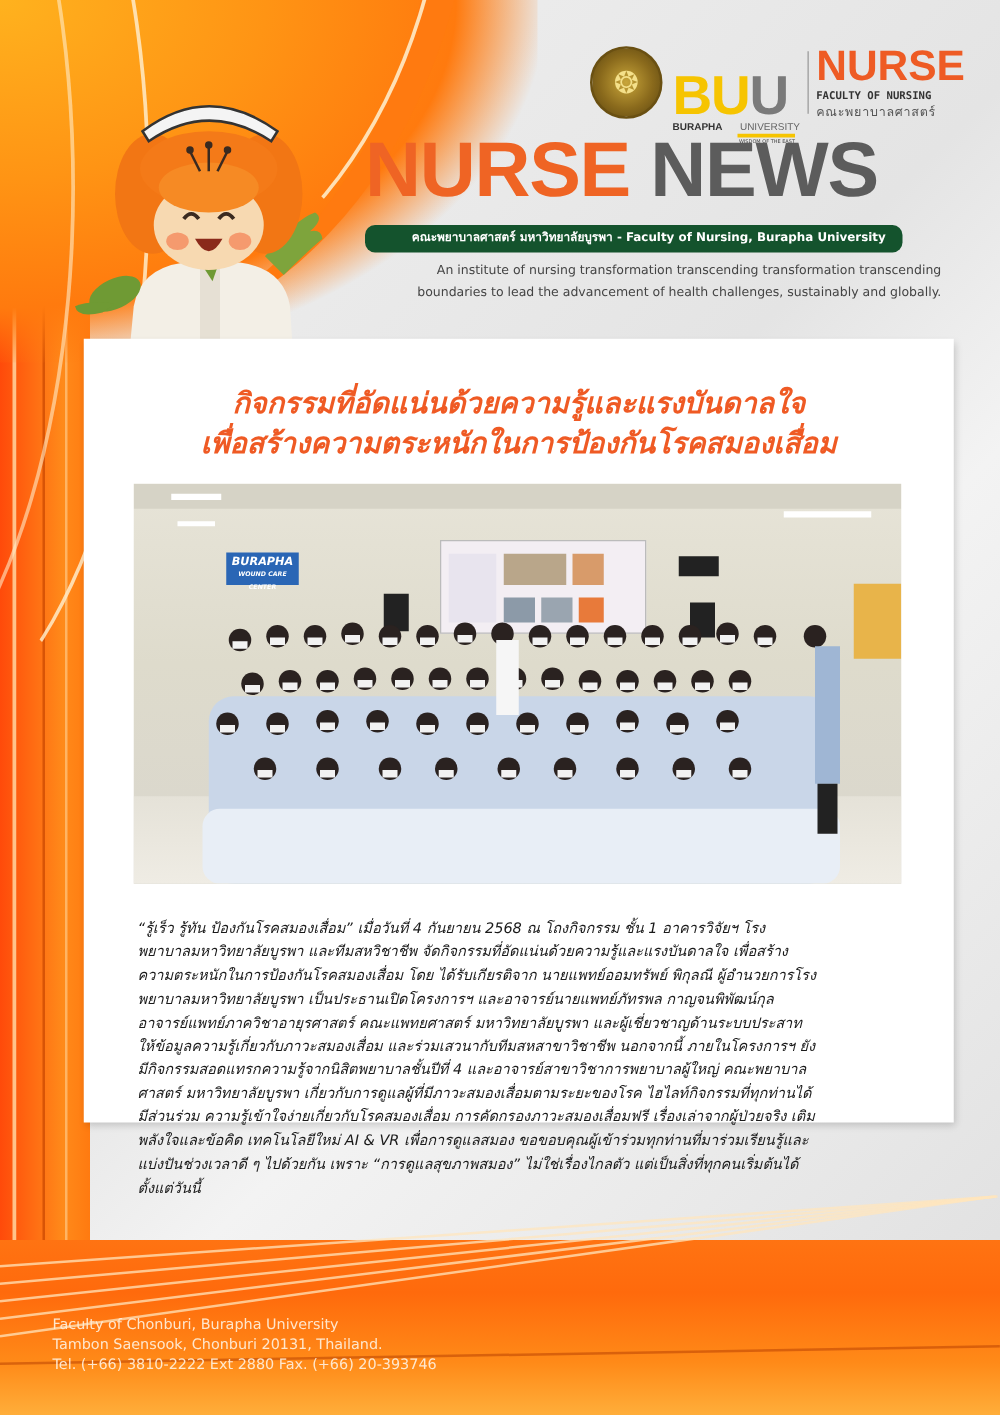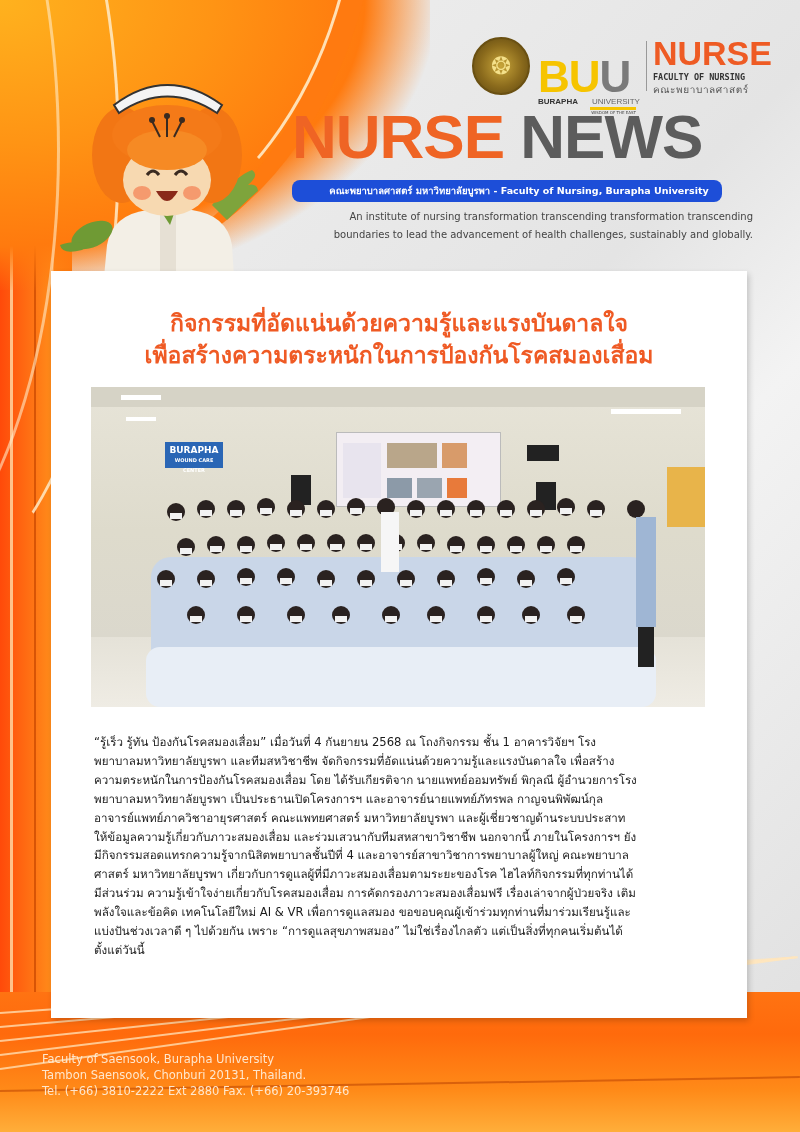--- a/index.html
+++ b/index.html
@@ -67,35 +67,35 @@
     .nurse-th { font-size: 10px; color: #555; letter-spacing: 0.6px; }
 
     .big-title {
       position: absolute; left: 292px; top: 104px; font-family: "Liberation Sans", sans-serif;
       font-weight: 900; font-size: 62px; line-height: 66px; letter-spacing: -1px; white-space: nowrap; text-align: center;
     }
     .big-title .nurse { color: #ef6424; }
     .big-title .news { color: #5c5c5c; }
     .pill {
       position: absolute; left: 292px; top: 180px; width: 430px; height: 22px;
-      background: #1d4ed8; border-radius: 8px; color: #fff;
+      background: #14532d; border-radius: 8px; color: #fff;
       font-size: 9.5px; font-weight: bold; text-align: center; line-height: 22px; white-space: nowrap; padding-left: 24px;
     }
     .tagline {
       position: absolute; left: 243px; top: 208px; width: 510px; font-family: "DejaVu Sans", sans-serif;
       font-size: 10px; line-height: 18px; color: #444; text-align: right; white-space: nowrap;
     }
 
     
     .mascot { position: absolute; left: 52px; top: 55px; width: 210px; height: 222px; }
 
     
     .card {
-      position: absolute; left: 51px; top: 271px; width: 696px; height: 747px;
-      background: #fff; box-shadow: 2px 3px 6px rgba(0,0,0,0.18);
+      position: absolute; left: 67px; top: 271px; width: 696px; height: 627px;
+      background: #fff; box-shadow: 2px 3px 6px rgba(0,0,0,0.18); font-style: italic;
     }
     .headline {
       position: absolute; left: 0; top: 36px; width: 696px; text-align: center;
       color: #ef5a24; font-weight: bold; font-size: 23px; line-height: 32px;
     }
     .photo {
       position: absolute; left: 40px; top: 116px; width: 614px; height: 320px;
       background: linear-gradient(180deg, #e7e4d8 0%, #dedbcc 45%, #d9d6cd 100%);
       overflow: hidden;
     }
@@ -363,16 +363,16 @@
     <div>มีกิจกรรมสอดแทรกความรู้จากนิสิตพยาบาลชั้นปีที่ 4 และอาจารย์สาขาวิชาการพยาบาลผู้ใหญ่ คณะพยาบาล</div>
     <div>ศาสตร์ มหาวิทยาลัยบูรพา เกี่ยวกับการดูแลผู้ที่มีภาวะสมองเสื่อมตามระยะของโรค ไฮไลท์กิจกรรมที่ทุกท่านได้</div>
     <div>มีส่วนร่วม ความรู้เข้าใจง่ายเกี่ยวกับโรคสมองเสื่อม การคัดกรองภาวะสมองเสื่อมฟรี เรื่องเล่าจากผู้ป่วยจริง เติม</div>
     <div>พลังใจและข้อคิด เทคโนโลยีใหม่ AI &amp; VR เพื่อการดูแลสมอง ขอขอบคุณผู้เข้าร่วมทุกท่านที่มาร่วมเรียนรู้และ</div>
     <div>แบ่งปันช่วงเวลาดี ๆ ไปด้วยกัน เพราะ “การดูแลสุขภาพสมอง” ไม่ใช่เรื่องไกลตัว แต่เป็นสิ่งที่ทุกคนเริ่มต้นได้</div>
     <div>ตั้งแต่วันนี้</div>
   </div>
 </div>
 
 <div class="footer">
-  <div>Faculty of Saensook, Burapha University</div>
+  <div>Faculty of Chonburi, Burapha University</div>
   <div>Tambon Saensook, Chonburi 20131, Thailand.</div>
   <div>Tel. (+66) 3810-2222 Ext 2880 Fax. (+66) 20-393746</div>
 </div>
 
 </body></html>

